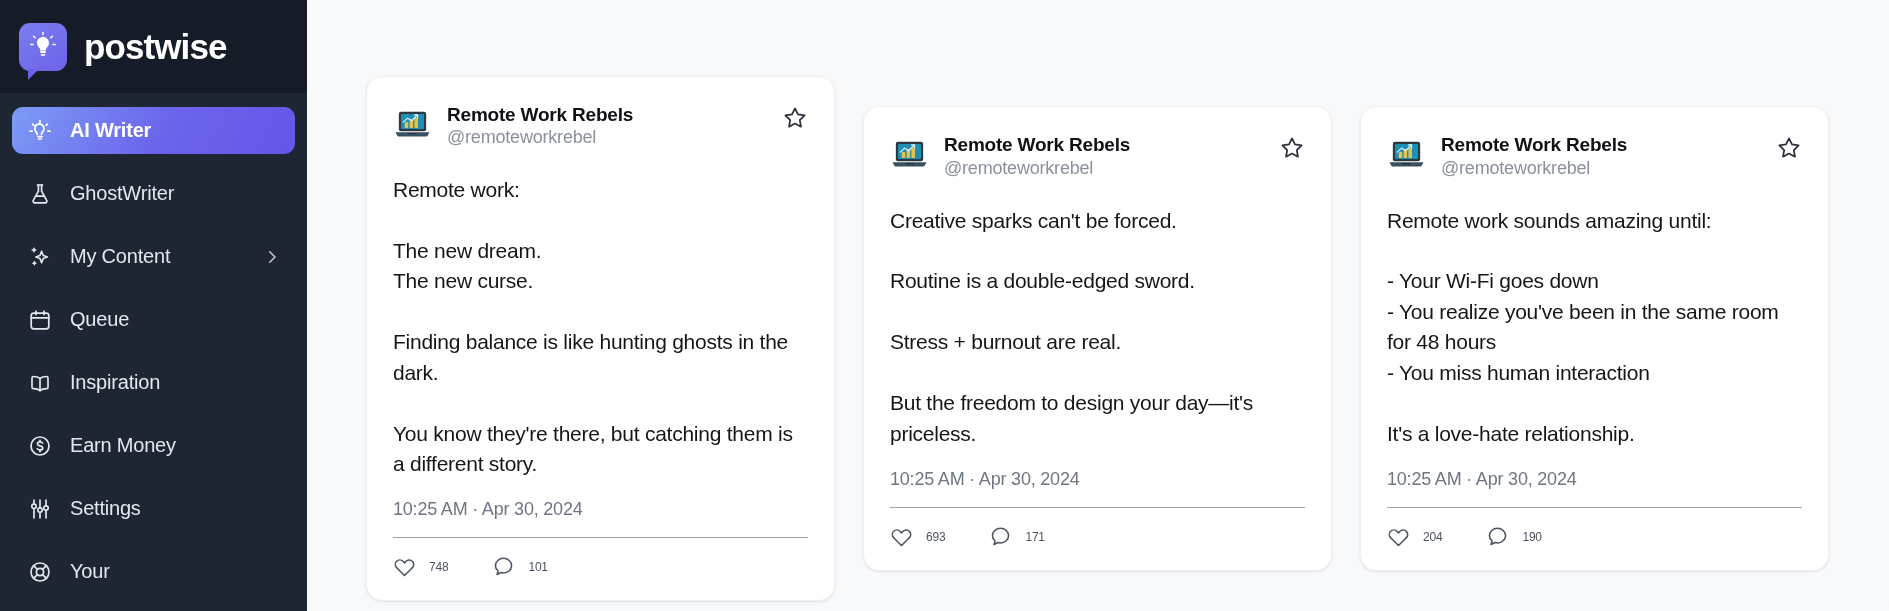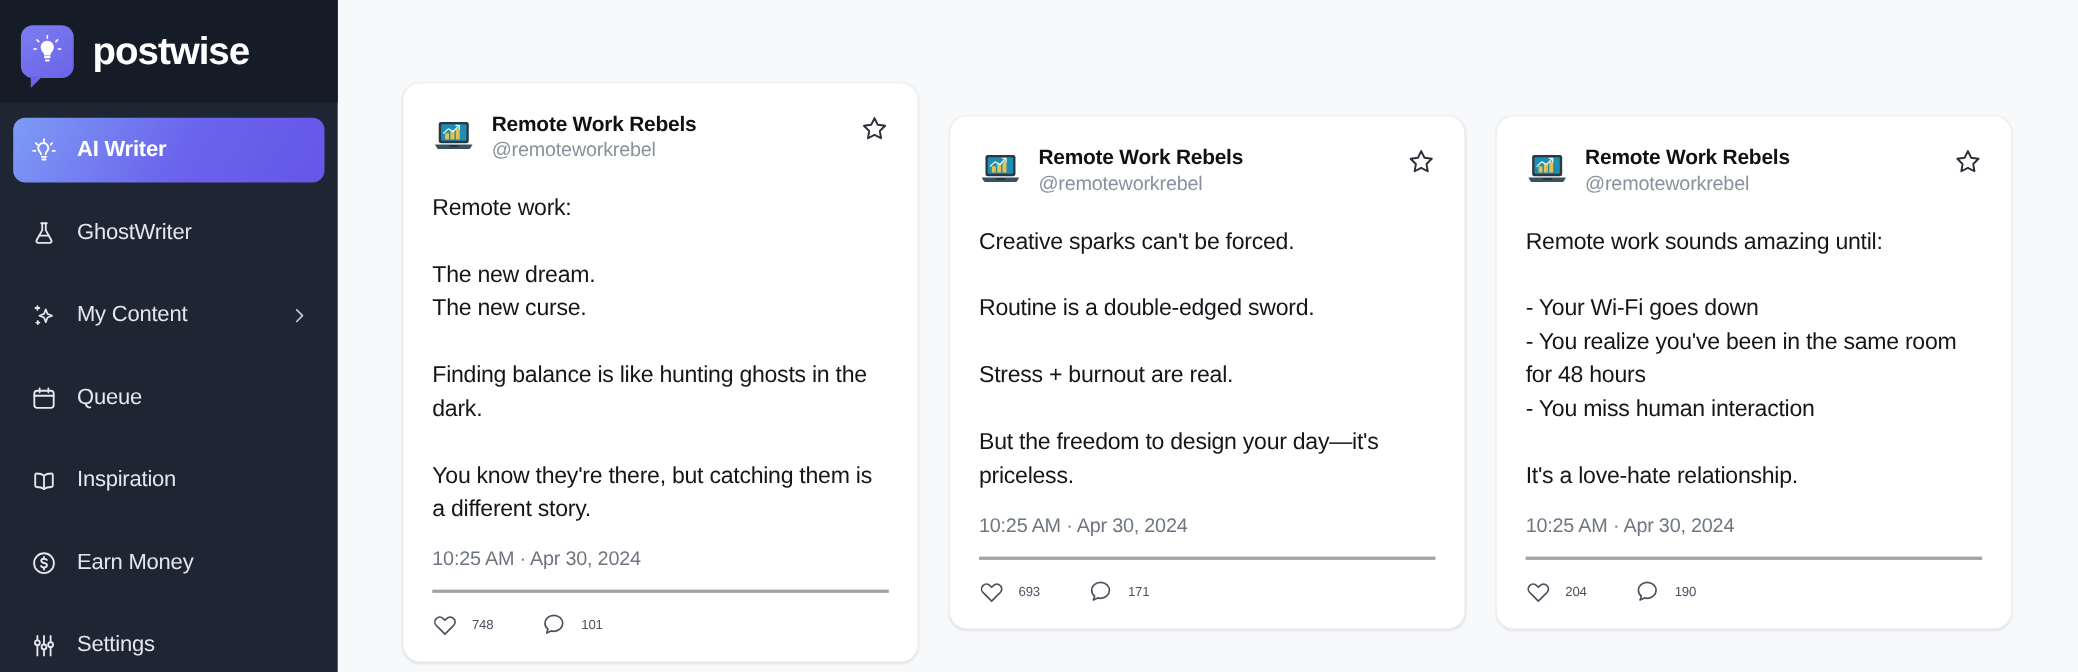--- a/index.html
+++ b/index.html
@@ -47,21 +47,21 @@
     color: #FFFFFF;
     font-size: 35px;
     font-weight: bold;
     letter-spacing: -0.9px;
   }
 
   .nav { padding: 14px 12px 0 12px; }
   .nav-item {
     display: flex;
     align-items: center;
-    height: 59px;
+    height: 47px;
     border-radius: 11px;
     padding: 0 14px;
     margin-bottom: 16px;
     cursor: pointer;
     color: #E3E7EE;
   }
   .nav-item .nav-icon {
     width: 27px; height: 27px;
     flex: 0 0 27px;
     display: flex;
@@ -141,21 +141,21 @@
     color: #14161A;
     letter-spacing: -0.25px;
     white-space: pre-wrap;
     margin-bottom: 20px;
   }
   .timestamp {
     font-size: 18px;
     color: #6E7682;
     letter-spacing: -0.2px;
     padding-bottom: 17px;
-    border-bottom: 3px solid #a3a3a3;
+    border-bottom: 1px solid #a3a3a3;
   }
   .stats {
     display: flex;
     align-items: center;
     gap: 44px;
     padding-top: 17px;
   }
   .stat {
     display: flex;
     align-items: center;

